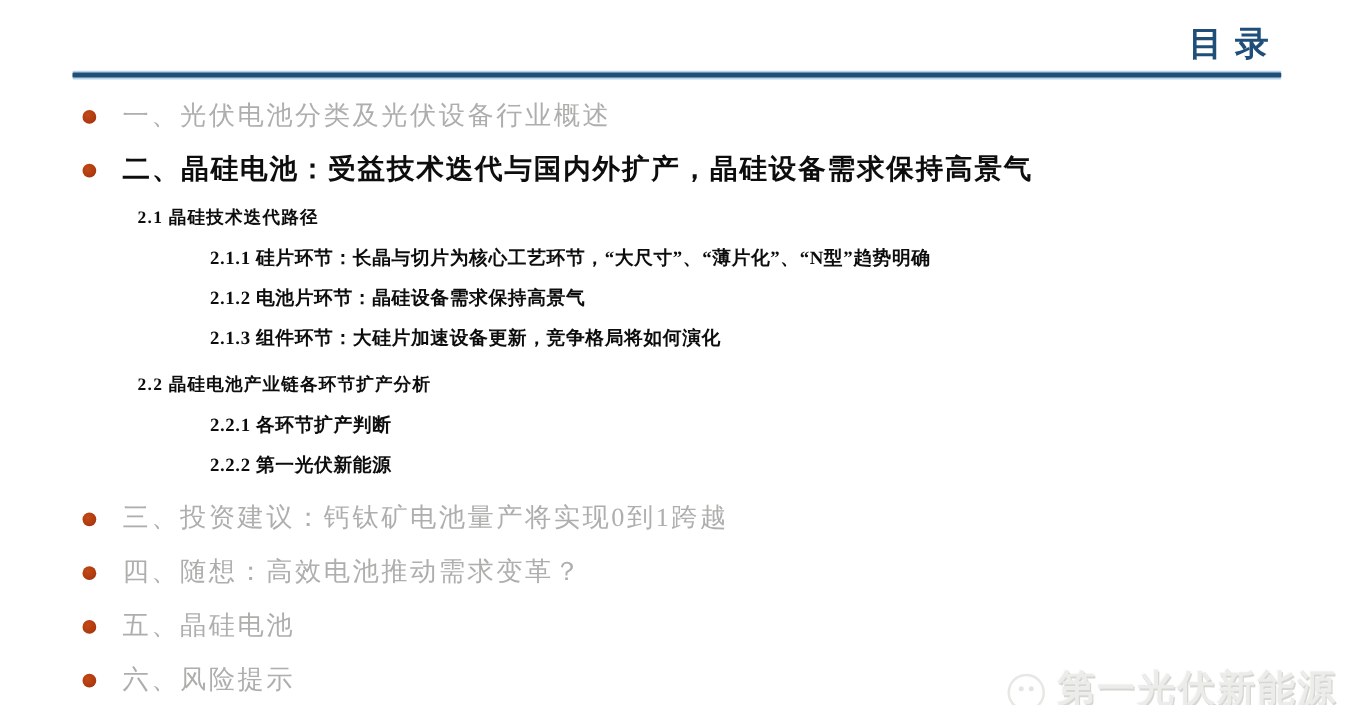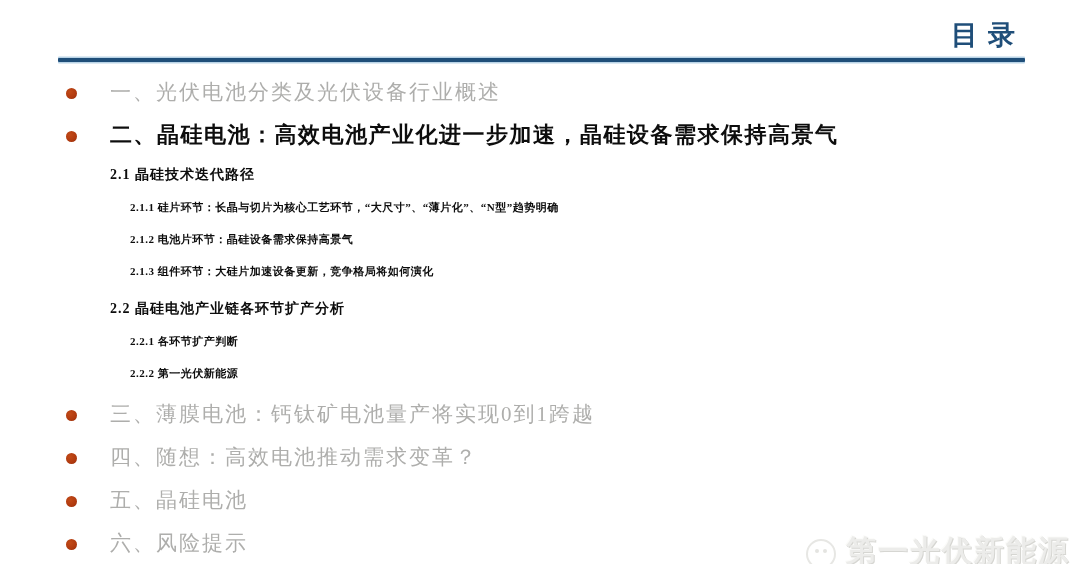--- a/index.html
+++ b/index.html
@@ -21,27 +21,27 @@
   .page-title{
     color:var(--navy);font-size:27px;font-weight:bold;letter-spacing:10px;line-height:34px;
   }
   .title-divider{
     margin-top:6px;height:4px;background:var(--navy);border-radius:1px;
     box-shadow:0 1.5px 0 #b9d3e6, 0 -1.5px 0 #b9d3e6;
   }
 
   .toc{margin:0 20px 0 58px;}
   .toc-row{display:flex;align-items:center;}
-  .toc-row.level1{margin-top:17px;font-size:21px;letter-spacing:2px;line-height:26px;gap:12px;}
+  .toc-row.level1{margin-top:17px;font-size:21px;letter-spacing:2px;line-height:26px;}
   .toc-row.level1.inactive .toc-label{color:var(--gray);font-weight:normal;}
   .toc-row.level1.active{font-size:22px;letter-spacing:1.5px;}
   .toc-row.level1.active .toc-label{color:var(--black);font-weight:bold;}
   .toc-row.level2{margin-top:15px;margin-left:52px;font-size:14px;letter-spacing:1px;line-height:23px;}
   .toc-row.level2 .toc-label{color:var(--black);font-weight:bold;}
-  .toc-row.level3{margin-top:11px;margin-left:72px;font-size:11px;letter-spacing:.5px;line-height:21px;}
+  .toc-row.level3{margin-top:11px;margin-left:110px;font-size:15px;letter-spacing:.5px;line-height:21px;}
   .toc-row.level3 .toc-label{color:var(--black);font-weight:bold;}
 
   .bullet{
     flex:none;width:11px;height:11px;border-radius:50%;
     background:radial-gradient(circle at 38% 35%, #c24a17 0%, var(--bullet) 60%, #8e2a06 100%);
     margin:2px 21px 0 8px;
   }
 
   .watermark{
     position:absolute;right:10px;bottom:-8px;
@@ -72,21 +72,21 @@
     <div class="title-divider"></div>
   </div>
 
   <div class="toc">
       <div class="toc-row level1 inactive">
         <span class="bullet"></span>
         <span class="toc-label">一、光伏电池分类及光伏设备行业概述</span>
       </div>
       <div class="toc-row level1 active">
         <span class="bullet"></span>
-        <span class="toc-label">二、晶硅电池：高效电池产业化进一步加速，晶硅设备需求保持高景气</span>
+        <span class="toc-label">二、晶硅电池：受益技术迭代与国内外扩产，晶硅设备需求保持高景气</span>
       </div>
       <div class="toc-row level2 active">
         <span class="toc-label">2.1 晶硅技术迭代路径</span>
       </div>
       <div class="toc-row level3 active">
         <span class="toc-label">2.1.1 硅片环节：长晶与切片为核心工艺环节，“大尺寸”、“薄片化”、“N型”趋势明确</span>
       </div>
       <div class="toc-row level3 active">
         <span class="toc-label">2.1.2 电池片环节：晶硅设备需求保持高景气</span>
       </div>
@@ -97,21 +97,21 @@
         <span class="toc-label">2.2 晶硅电池产业链各环节扩产分析</span>
       </div>
       <div class="toc-row level3 active">
         <span class="toc-label">2.2.1 各环节扩产判断</span>
       </div>
       <div class="toc-row level3 active">
         <span class="toc-label">2.2.2 第一光伏新能源</span>
       </div>
       <div class="toc-row level1 inactive">
         <span class="bullet"></span>
-        <span class="toc-label">三、薄膜电池：钙钛矿电池量产将实现0到1跨越</span>
+        <span class="toc-label">三、投资建议：钙钛矿电池量产将实现0到1跨越</span>
       </div>
       <div class="toc-row level1 inactive">
         <span class="bullet"></span>
         <span class="toc-label">四、随想：高效电池推动需求变革？</span>
       </div>
       <div class="toc-row level1 inactive">
         <span class="bullet"></span>
         <span class="toc-label">五、晶硅电池</span>
       </div>
       <div class="toc-row level1 inactive">

